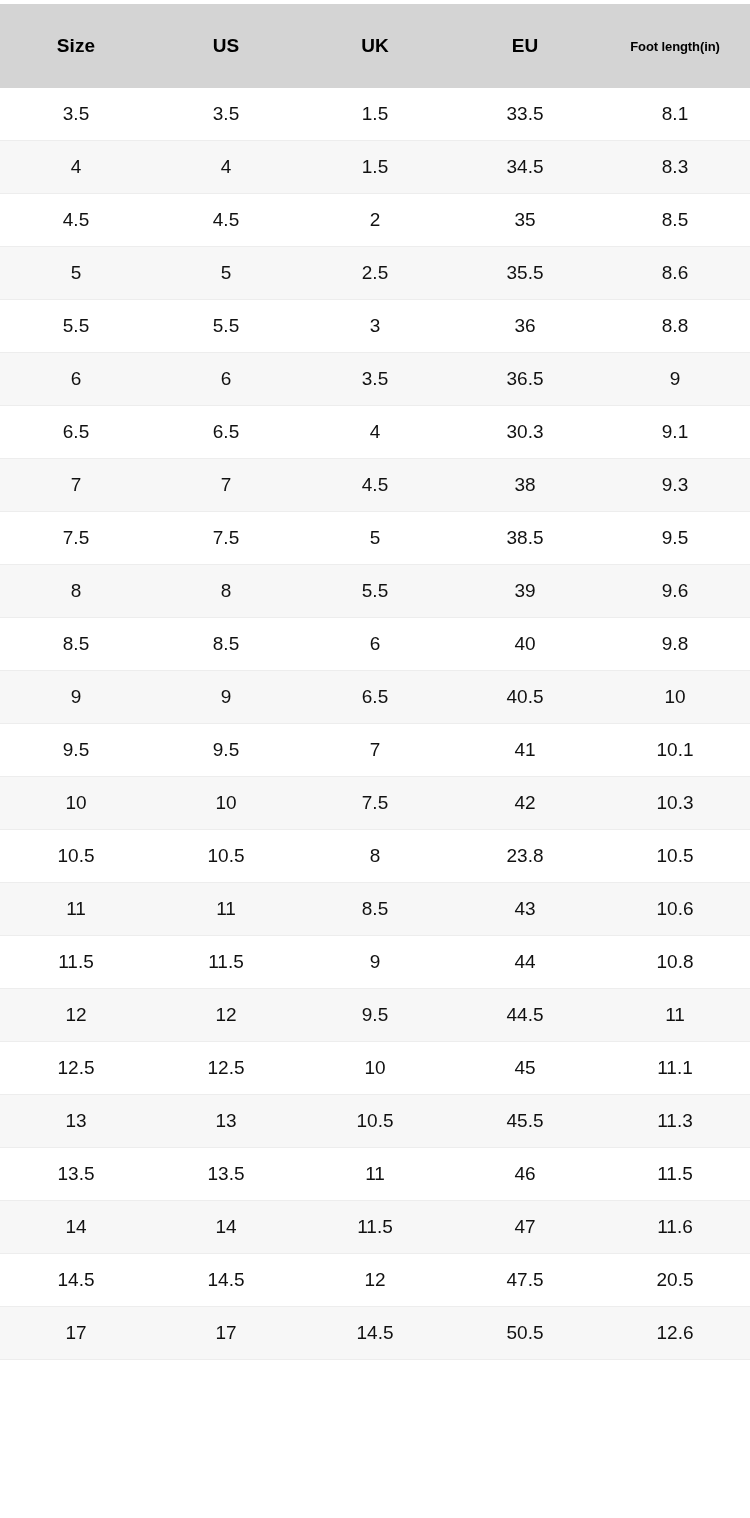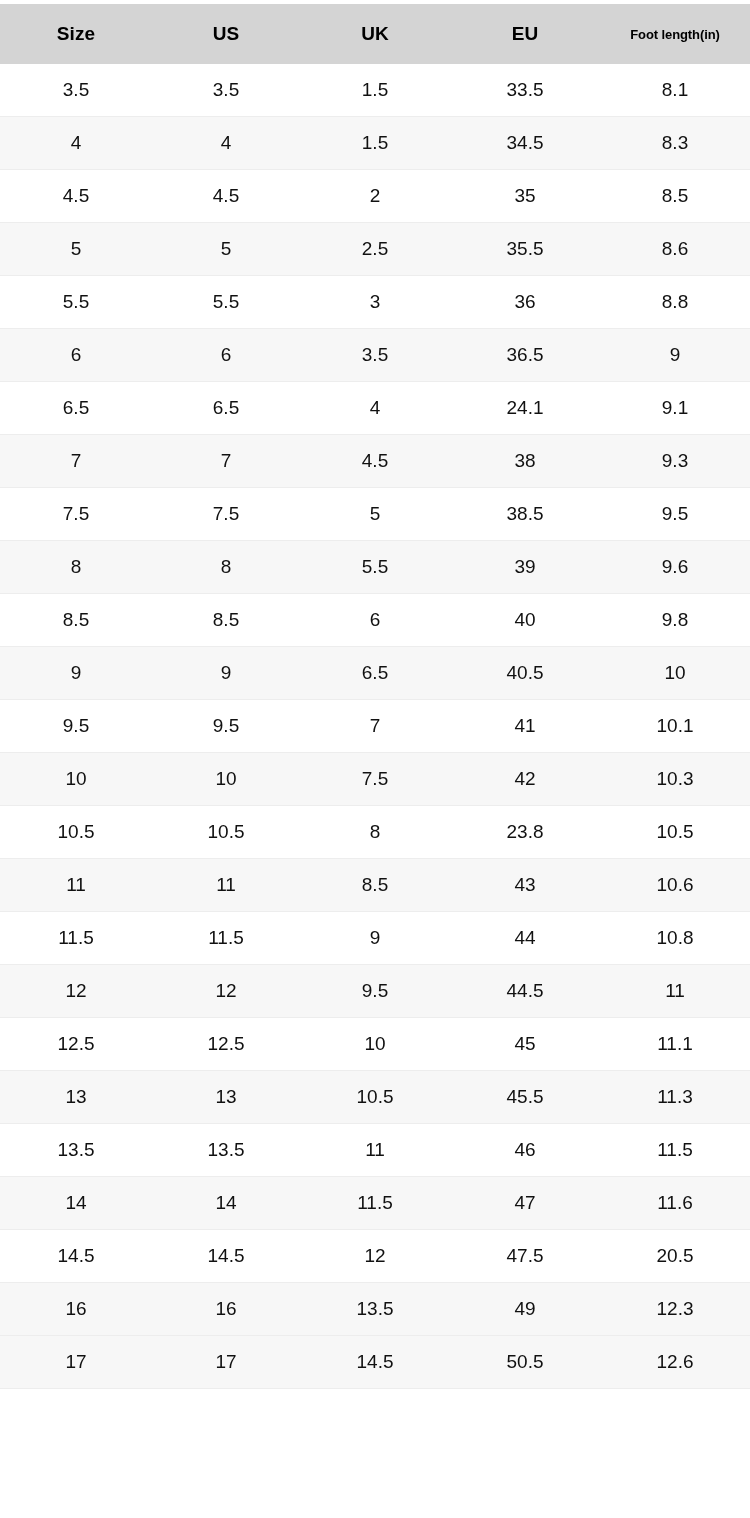--- a/index.html
+++ b/index.html
@@ -29,21 +29,21 @@
   .size-chart col.c-eu     { width: 150px; }
   .size-chart col.c-foot   { width: 150px; }
 
   .size-chart thead th {
     background: #d4d4d4;
     color: #000000;
     font-size: 19px;
     font-weight: bold;
     letter-spacing: 0.1px;
     height: 52px;
-    padding: 4px;
+    padding: 16px;
     text-align: center;
     vertical-align: middle;
     border: none;
     white-space: nowrap;
   }
   .size-chart thead th.th-foot {
     font-size: 13px;
     letter-spacing: -0.1px;
   }
 
@@ -122,21 +122,21 @@
         <td>6</td>
         <td>6</td>
         <td>3.5</td>
         <td>36.5</td>
         <td>9</td>
       </tr>
       <tr class="row-odd">
         <td>6.5</td>
         <td>6.5</td>
         <td>4</td>
-        <td>24.1</td>
+        <td>30.3</td>
         <td>9.1</td>
       </tr>
       <tr class="row-even">
         <td>7</td>
         <td>7</td>
         <td>4.5</td>
         <td>38</td>
         <td>9.3</td>
       </tr>
       <tr class="row-odd">
@@ -238,27 +238,20 @@
         <td>11.6</td>
       </tr>
       <tr class="row-odd">
         <td>14.5</td>
         <td>14.5</td>
         <td>12</td>
         <td>47.5</td>
         <td>20.5</td>
       </tr>
       <tr class="row-even">
-        <td>16</td>
-        <td>16</td>
-        <td>13.5</td>
-        <td>49</td>
-        <td>12.3</td>
-      </tr>
-      <tr class="row-even">
         <td>17</td>
         <td>17</td>
         <td>14.5</td>
         <td>50.5</td>
         <td>12.6</td>
       </tr>
     </tbody>
 </table>
 
 </body></html>

